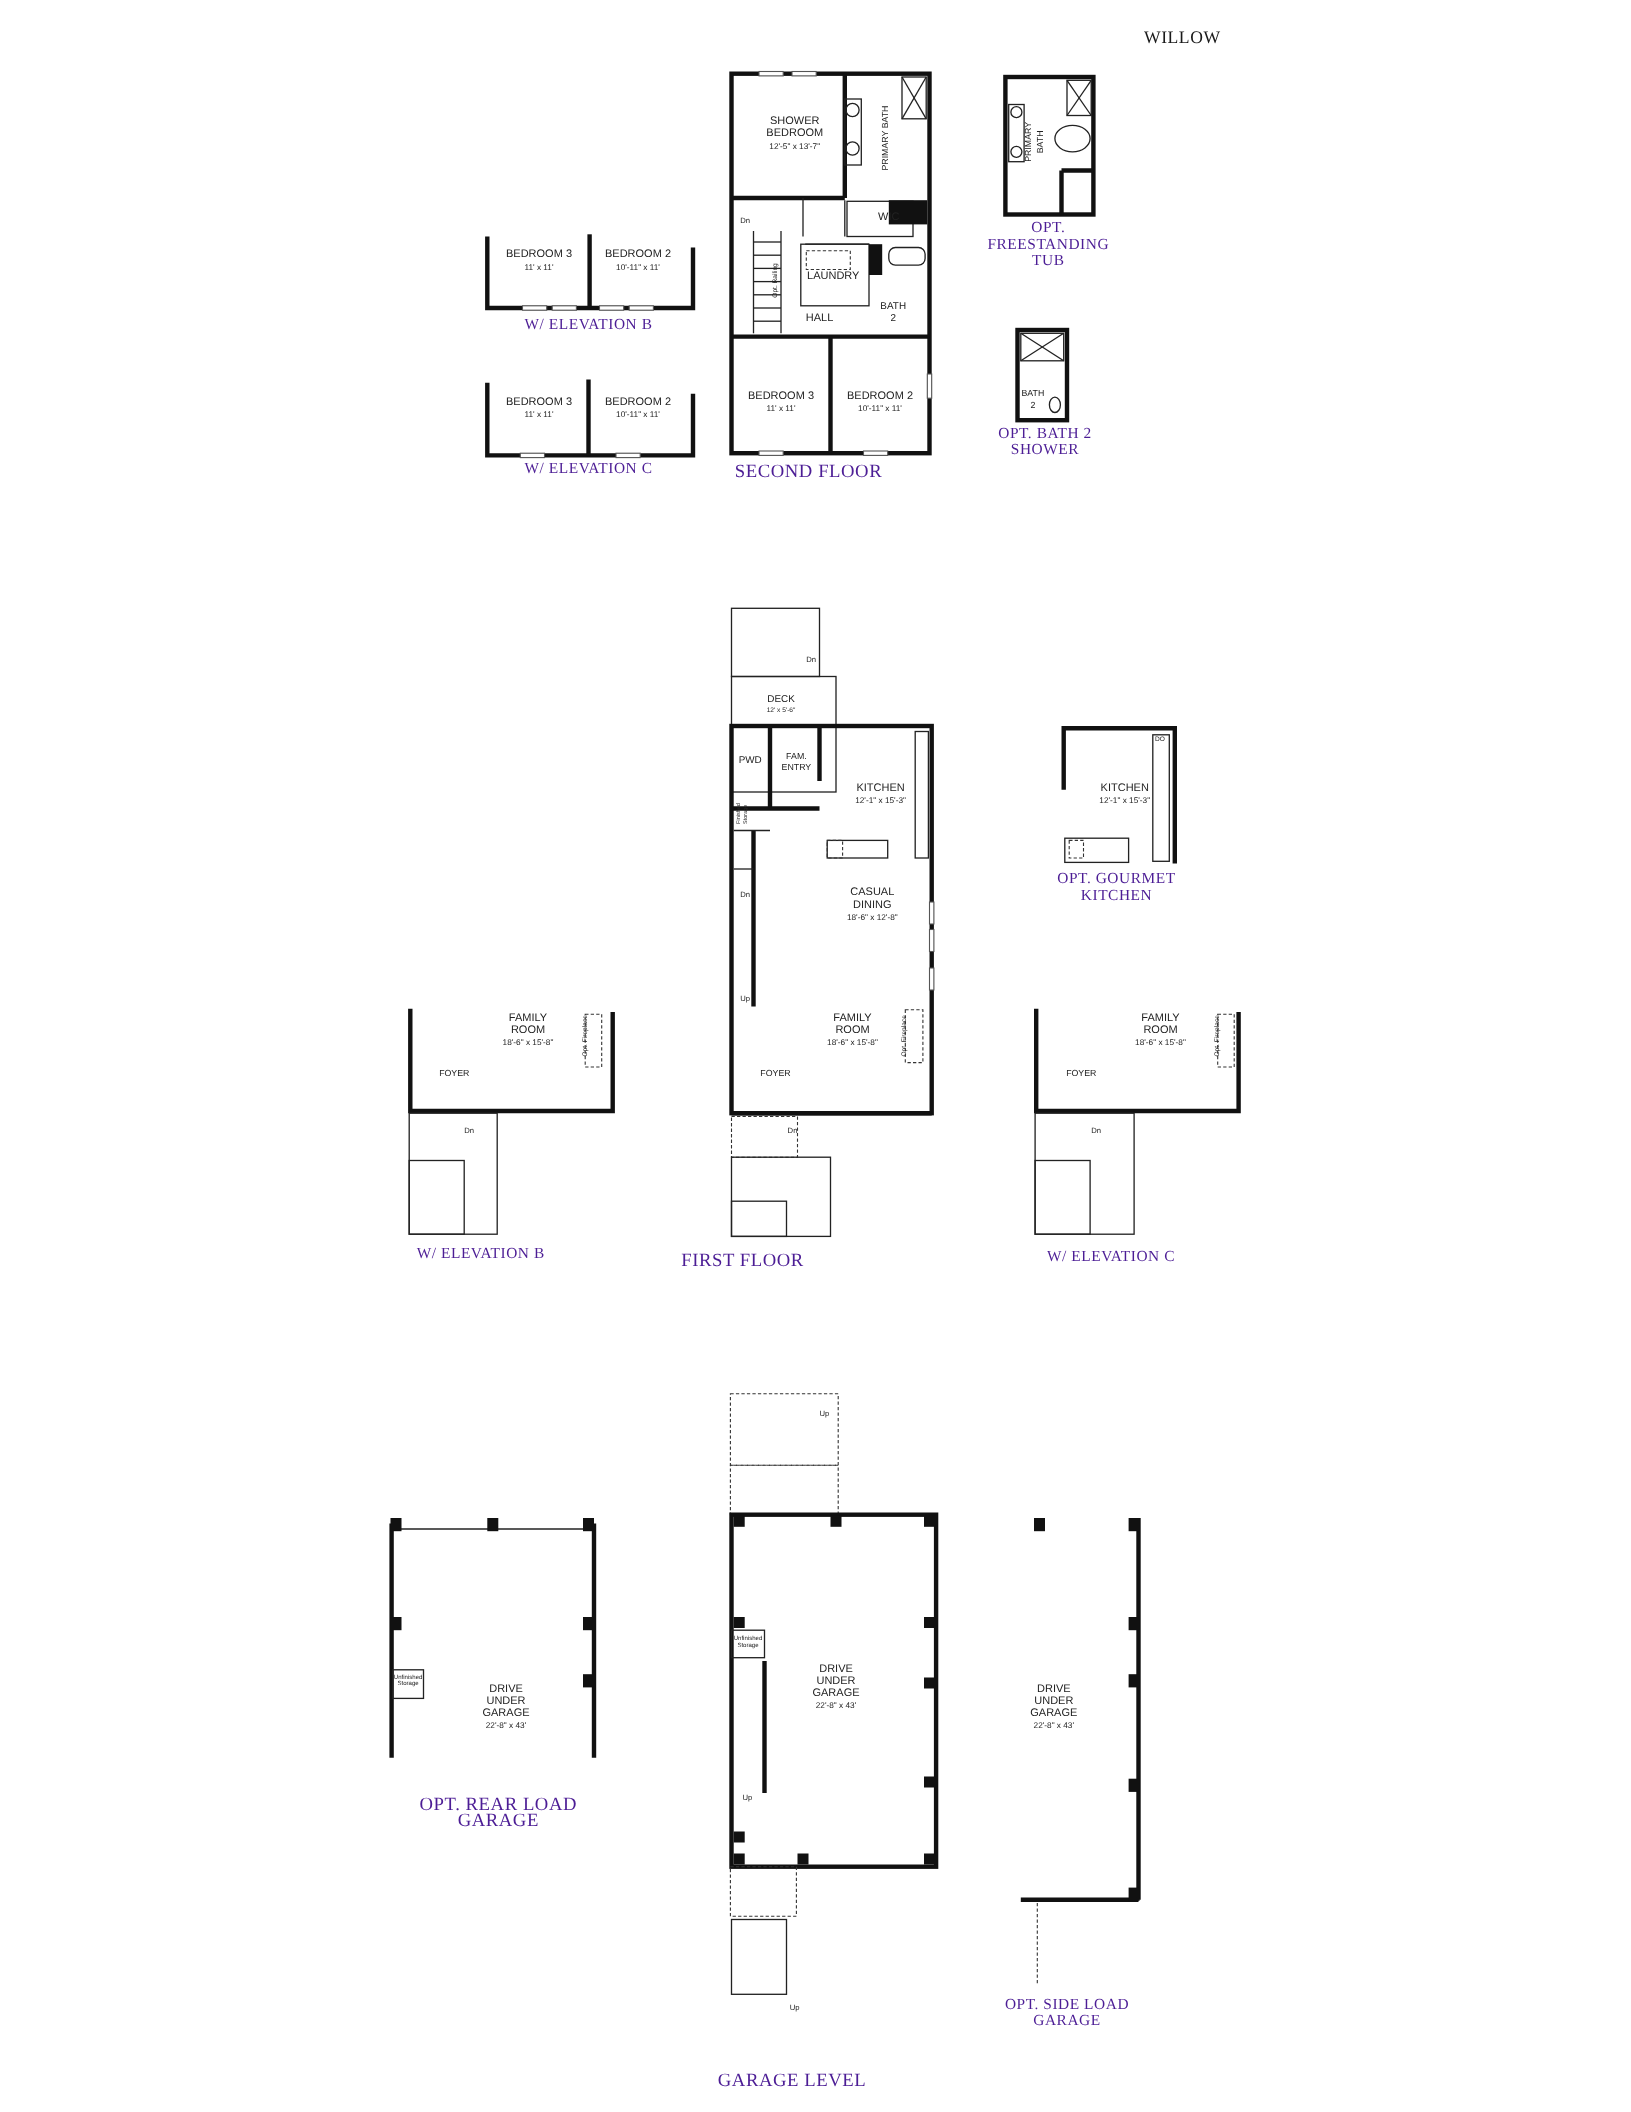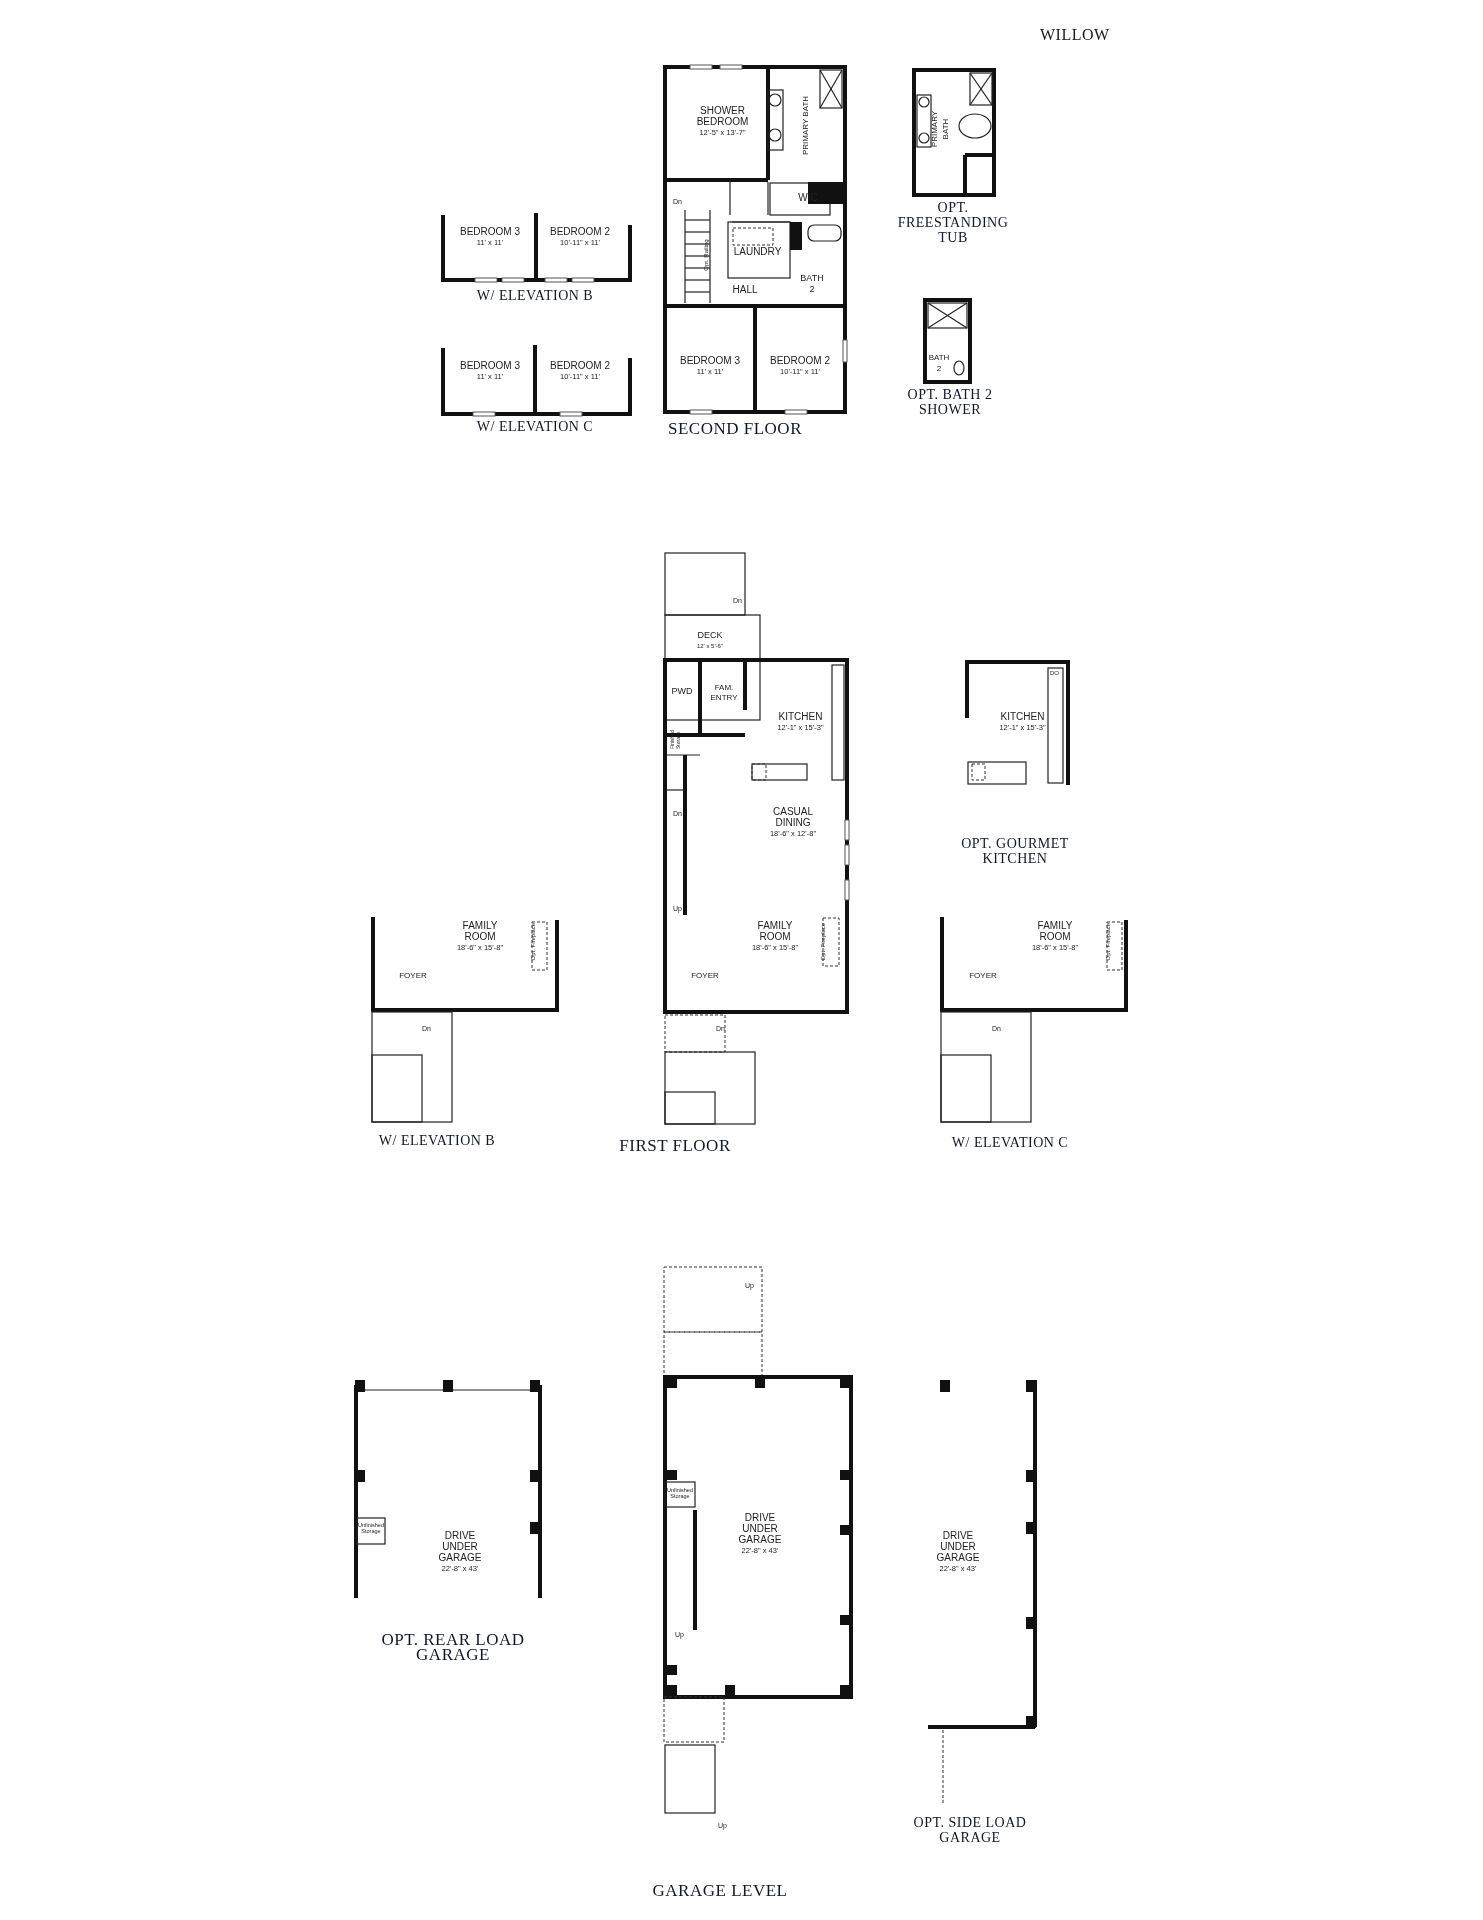--- a/index.html
+++ b/index.html
@@ -1,19 +1,19 @@
 <!DOCTYPE html>
 <html><head>
 <meta charset="utf-8">
 <style>
   html,body{margin:0;padding:0;background:#ffffff;}
   body{width:1483px;height:1920px;position:relative;overflow:hidden;font-family:"Liberation Sans",sans-serif;color:#1a1a1a;}
   .abs{position:absolute;}
   .serif{font-family:Liberation Serif, serif;letter-spacing:0.5px;}
-  .title{font-size:17px;font-weight:normal;text-align:center;line-height:18px;color:#0f172a;}
+  .title{font-size:17px;font-weight:normal;text-align:center;line-height:18px;color:#4c1d95;}
   .room{font-size:10px;text-align:center;line-height:11px;color:#222;}
   .dim{font-size:7.5px;text-align:center;color:#222;}
   .small{font-size:7px;color:#222;}
   svg{position:absolute;left:0;top:0;}
   .wall{stroke:#111;stroke-width:4;fill:none;}
   .thin{stroke:#222;stroke-width:1.2;fill:none;}
   .dash{stroke:#333;stroke-width:1;fill:none;stroke-dasharray:3 2;}
   .win{stroke:#555;stroke-width:1;fill:#fff;}
   .post{fill:#111;}
 </style>
@@ -293,21 +293,21 @@
   <div class="abs small" style="left:716px;top:1025px;">Dn</div>
   <div class="abs serif title" style="left:595px;top:1137px;width:160px;">FIRST FLOOR</div>
 </div>
 
 <div>
   <div class="abs small" style="left:1050px;top:670px;font-size:6px;">DO</div>
   <div class="abs room" style="left:990px;top:711px;width:65px;">
     <div>KITCHEN</div>
     <div class="dim">12'-1" x 15'-3"</div>
   </div>
-  <div class="abs serif title" style="left:945px;top:792px;width:140px;font-size:14px;line-height:15px;margin-top:44px;">
+  <div class="abs serif title" style="left:945px;top:792px;width:140px;font-size:14px;line-height:15px;">
     <div>OPT. GOURMET</div>
     <div>KITCHEN</div>
   </div>
 </div>
 
 <div>
   <div class="abs room" style="left:445px;top:920px;width:70px;">
     <div>FAMILY</div>
     <div>ROOM</div>
     <div class="dim">18'-6" x 15'-8"</div>

